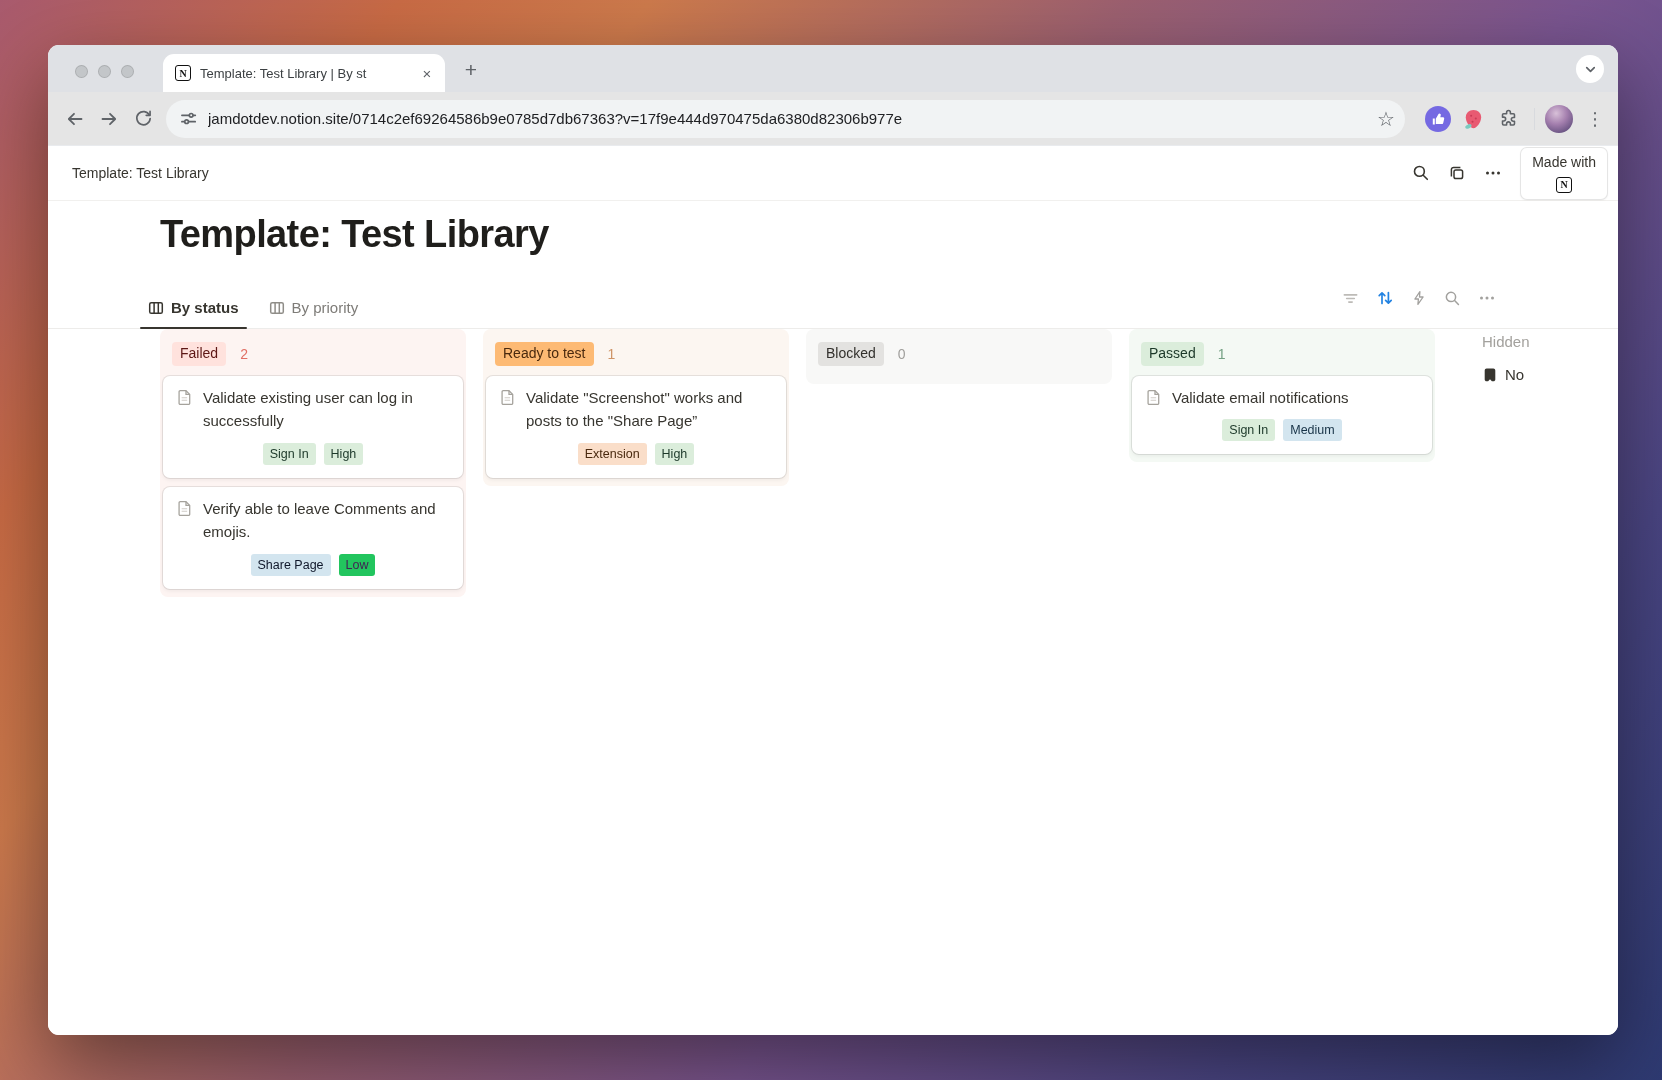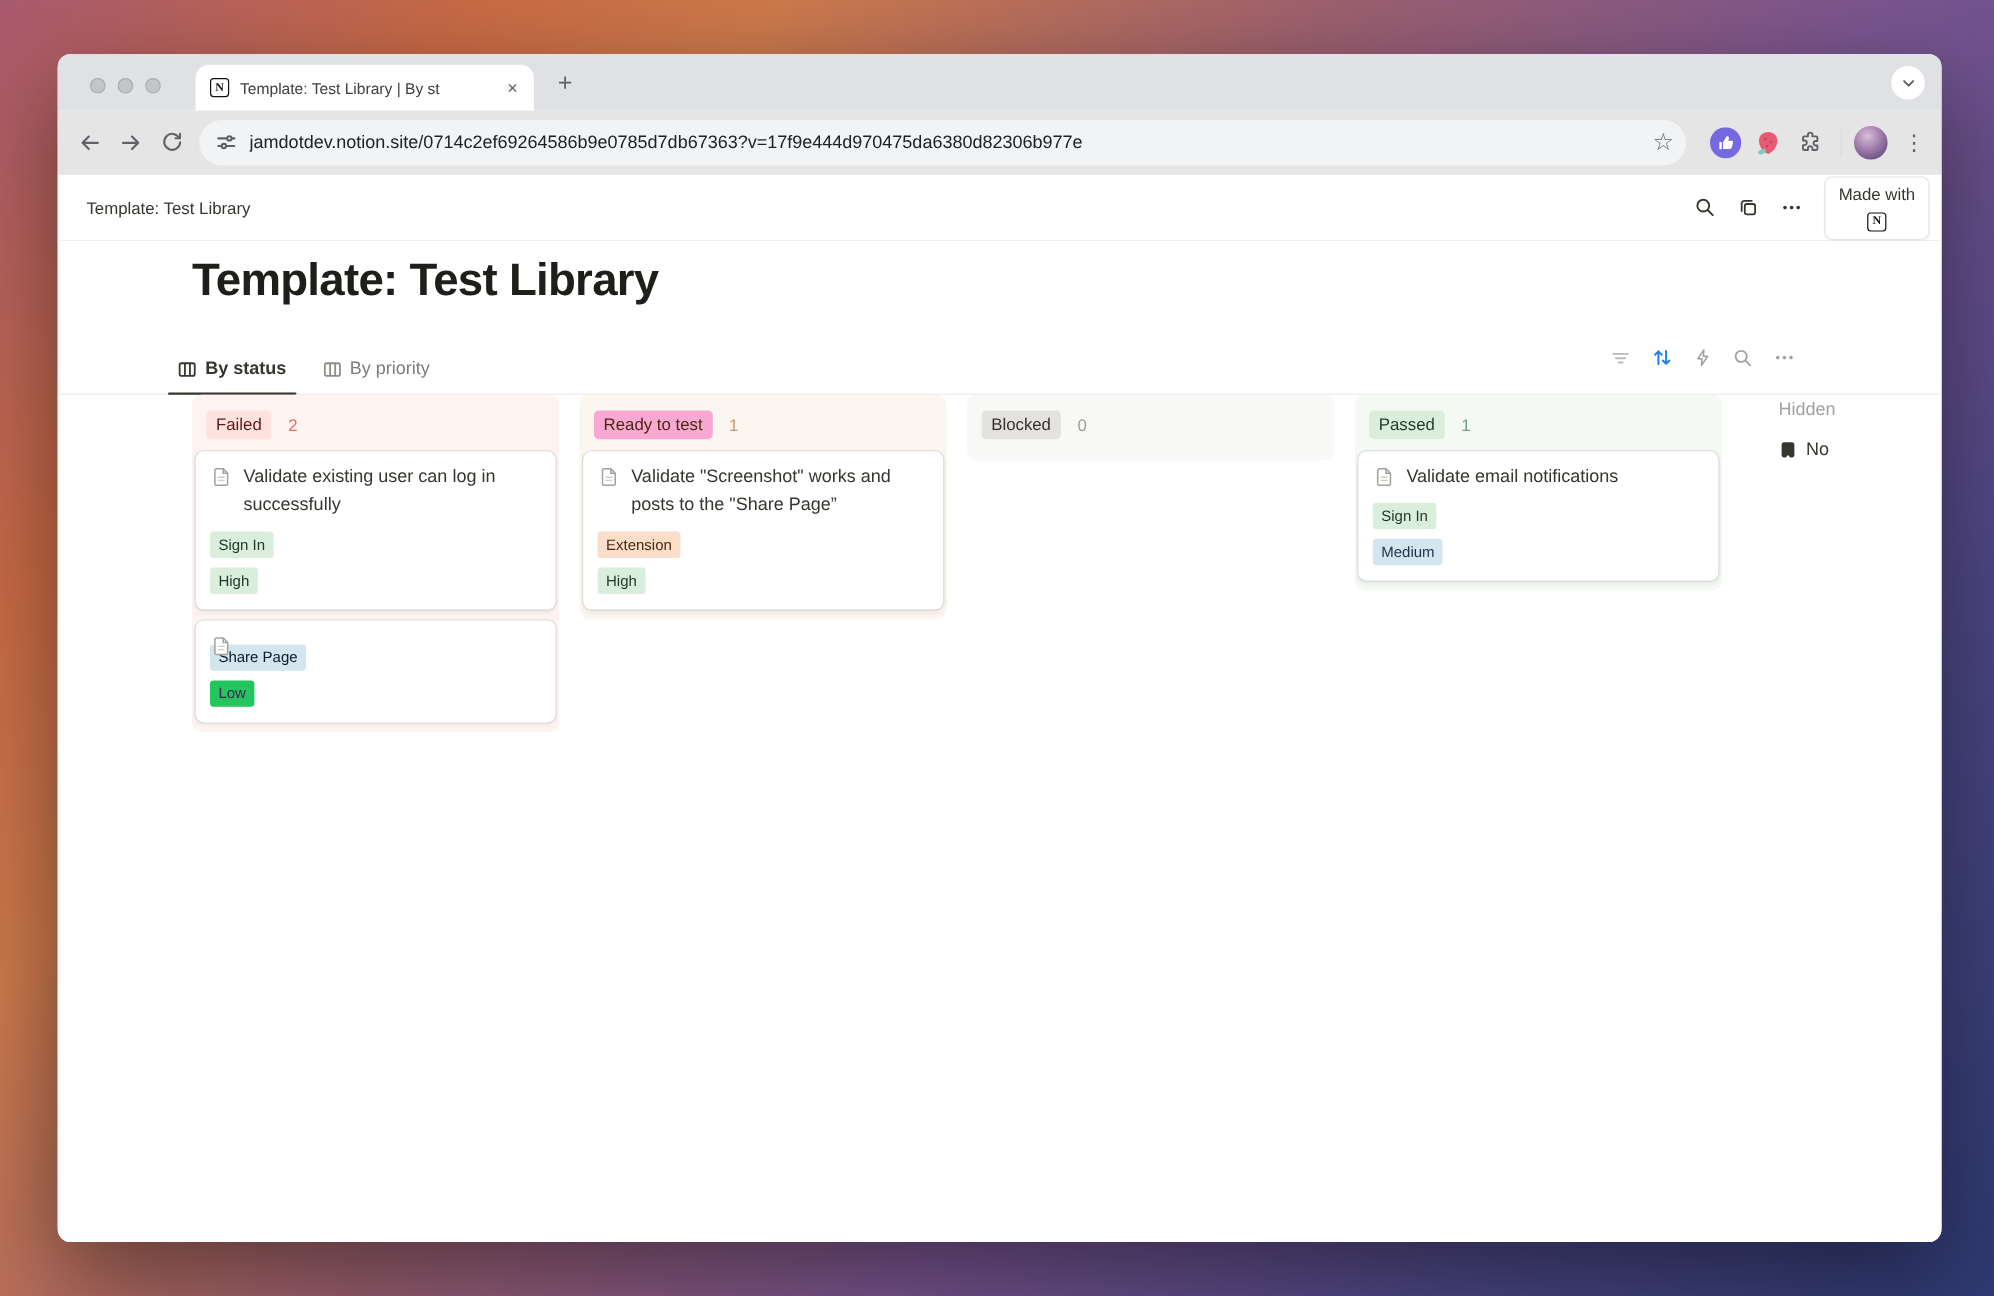--- a/index.html
+++ b/index.html
@@ -84,21 +84,21 @@
   .col { width:306px; border-radius:8px; padding:5px 3px 8px; }
   .col-header { display:flex; align-items:center; padding:8px 9px 10px; }
   .col-pill { font-size:14px; font-weight:500; padding:3px 8px; border-radius:4px; line-height:1.25; }
   .col-count { margin-left:14px; font-size:14px; }
   .col-cards { display:flex; flex-direction:column; gap:9px; }
   .card { background:#fff; border-radius:7px; padding:10px 12px 13px;
     box-shadow:0 0 0 1px rgba(15,15,15,.09), 0 2px 4px rgba(15,15,15,.06); }
   .card-title-row { position:relative; padding-left:28px; font-size:15px; line-height:1.57;
     font-weight:500; color:#37352f; }
   .doc-icon { position:absolute; left:1px; top:3px; display:flex; }
-  .card-tags { margin-top:10px; display:flex; flex-direction:column; align-items:flex-start; gap:8px;justify-content:center; }
+  .card-tags { margin-top:10px; display:flex; flex-direction:row; align-items:flex-start; gap:8px;justify-content:center; }
   .tag { font-size:12.5px; font-weight:400; padding:2px 7px; border-radius:3px; line-height:1.45; }
 
   
   .hidden-section { position:absolute; left:1434px; top:132px; width:90px; }
   .hidden-label { font-size:15px; color:#a3a19d; white-space:nowrap; }
   .hidden-group-row { margin-top:16px; display:flex; align-items:center; gap:7px; }
   .hidden-group-label { font-size:15px; font-weight:500; color:#37352f; white-space:nowrap; }
 </style>
 </head>
 <body>
@@ -285,31 +285,32 @@
   </div>
               <div class="card">
     <div class="card-title-row">
       <span class="doc-icon">
         <svg width="17" height="17" viewBox="0 0 16 16">
           <path d="M4 1.6 h5.4 L12.9 5.1 v8.3 a1.1 1.1 0 0 1 -1.1 1.1 H4 a1.1 1.1 0 0 1 -1.1 -1.1 V2.7 A1.1 1.1 0 0 1 4 1.6 Z" fill="#fff" stroke="#a5a29c" stroke-width="1.2"></path>
           <path d="M9.4 1.6 V5.1 H12.9" fill="none" stroke="#a5a29c" stroke-width="1.2"></path>
           <path d="M5.3 8.2 h5.2 M5.3 10.6 h5.2" stroke="#cfccc6" stroke-width="1"></path>
                     </svg>
       </span>
+      <span class="card-title">Verify able to leave Comments and emojis.</span>
     </div>
     <div class="card-tags">
                   <span class="tag" style="background: rgb(211, 229, 239); color: #0f172a;">Share Page</span>
                   <span class="tag" style="background: #22c55e; color: rgb(65, 36, 84);">Low</span>
                 </div>
   </div>
             </div>
   </div>
           <div class="col" style="background: rgb(252, 246, 241);">
     <div class="col-header">
-      <span class="col-pill" style="background: #f9a8d4; color: rgb(73, 41, 14);">Ready to test</span>
+      <span class="col-pill" style="background: #fdba74; color: rgb(73, 41, 14);">Ready to test</span>
       <span class="col-count" style="color: rgb(206, 148, 103);">1</span>
     </div>
     <div class="col-cards">
               <div class="card">
     <div class="card-title-row">
       <span class="doc-icon">
         <svg width="17" height="17" viewBox="0 0 16 16">
           <path d="M4 1.6 h5.4 L12.9 5.1 v8.3 a1.1 1.1 0 0 1 -1.1 1.1 H4 a1.1 1.1 0 0 1 -1.1 -1.1 V2.7 A1.1 1.1 0 0 1 4 1.6 Z" fill="#fff" stroke="#a5a29c" stroke-width="1.2"></path>
           <path d="M9.4 1.6 V5.1 H12.9" fill="none" stroke="#a5a29c" stroke-width="1.2"></path>
           <path d="M5.3 8.2 h5.2 M5.3 10.6 h5.2" stroke="#cfccc6" stroke-width="1"></path>

